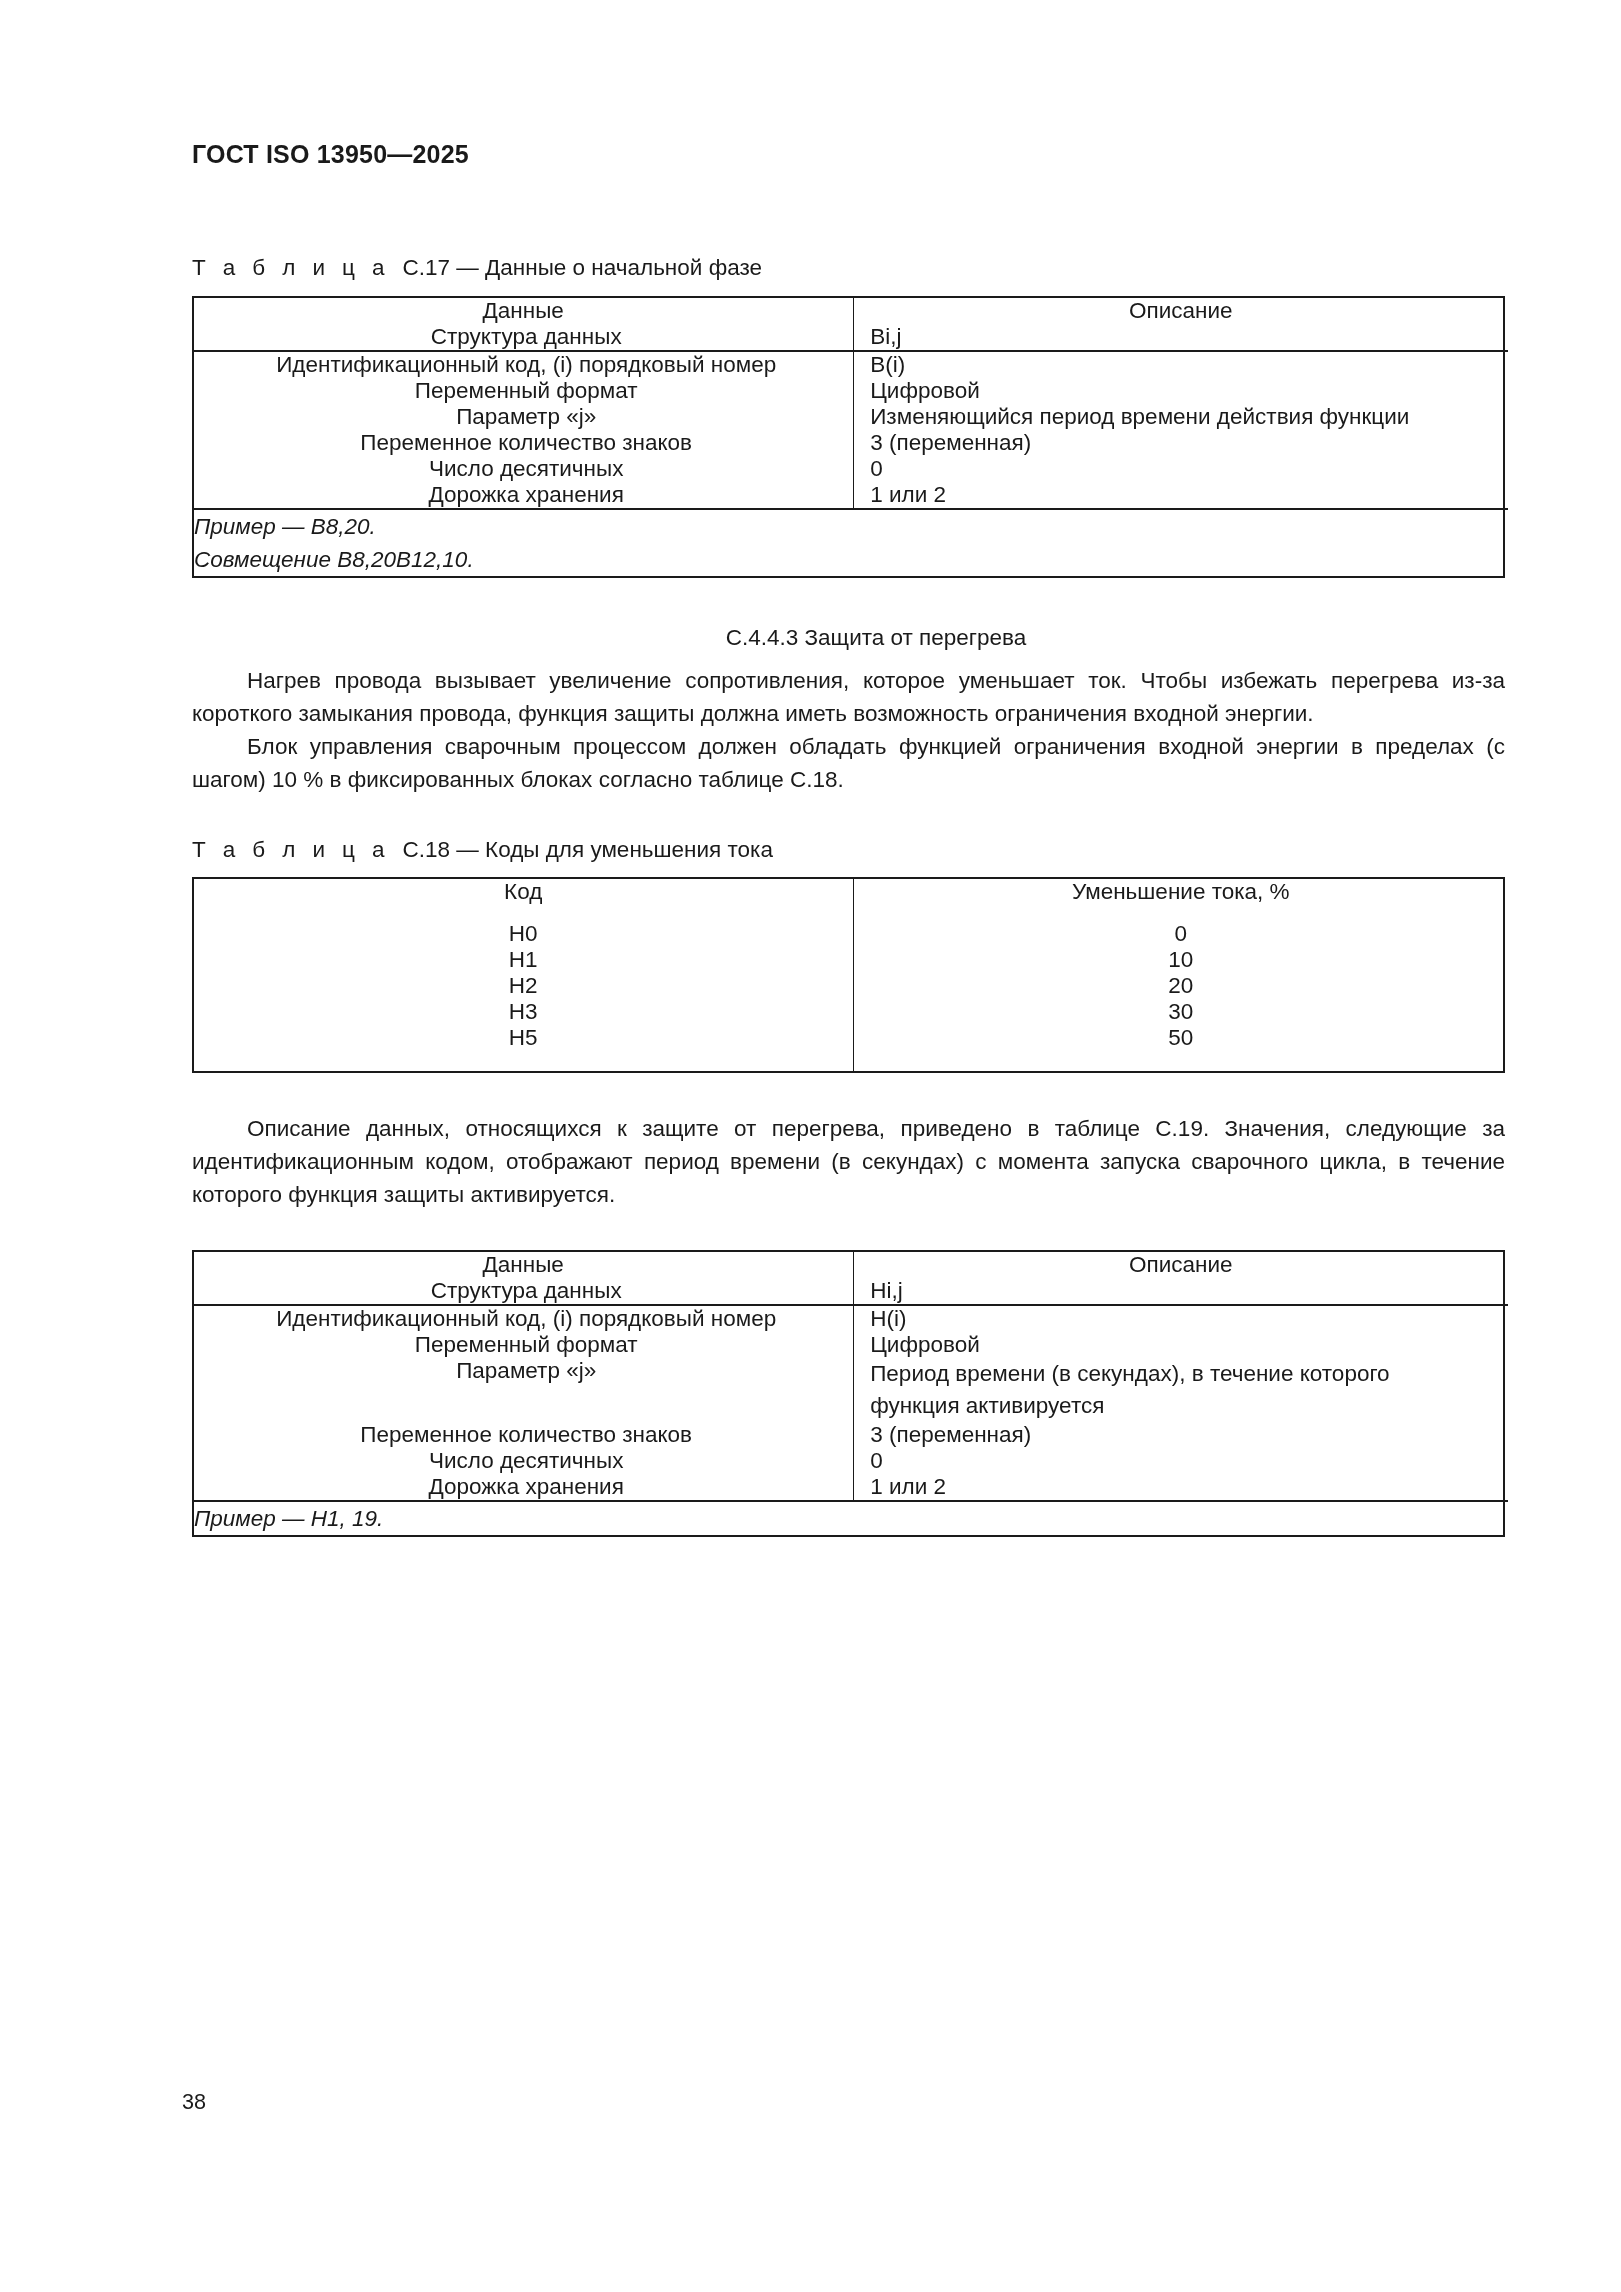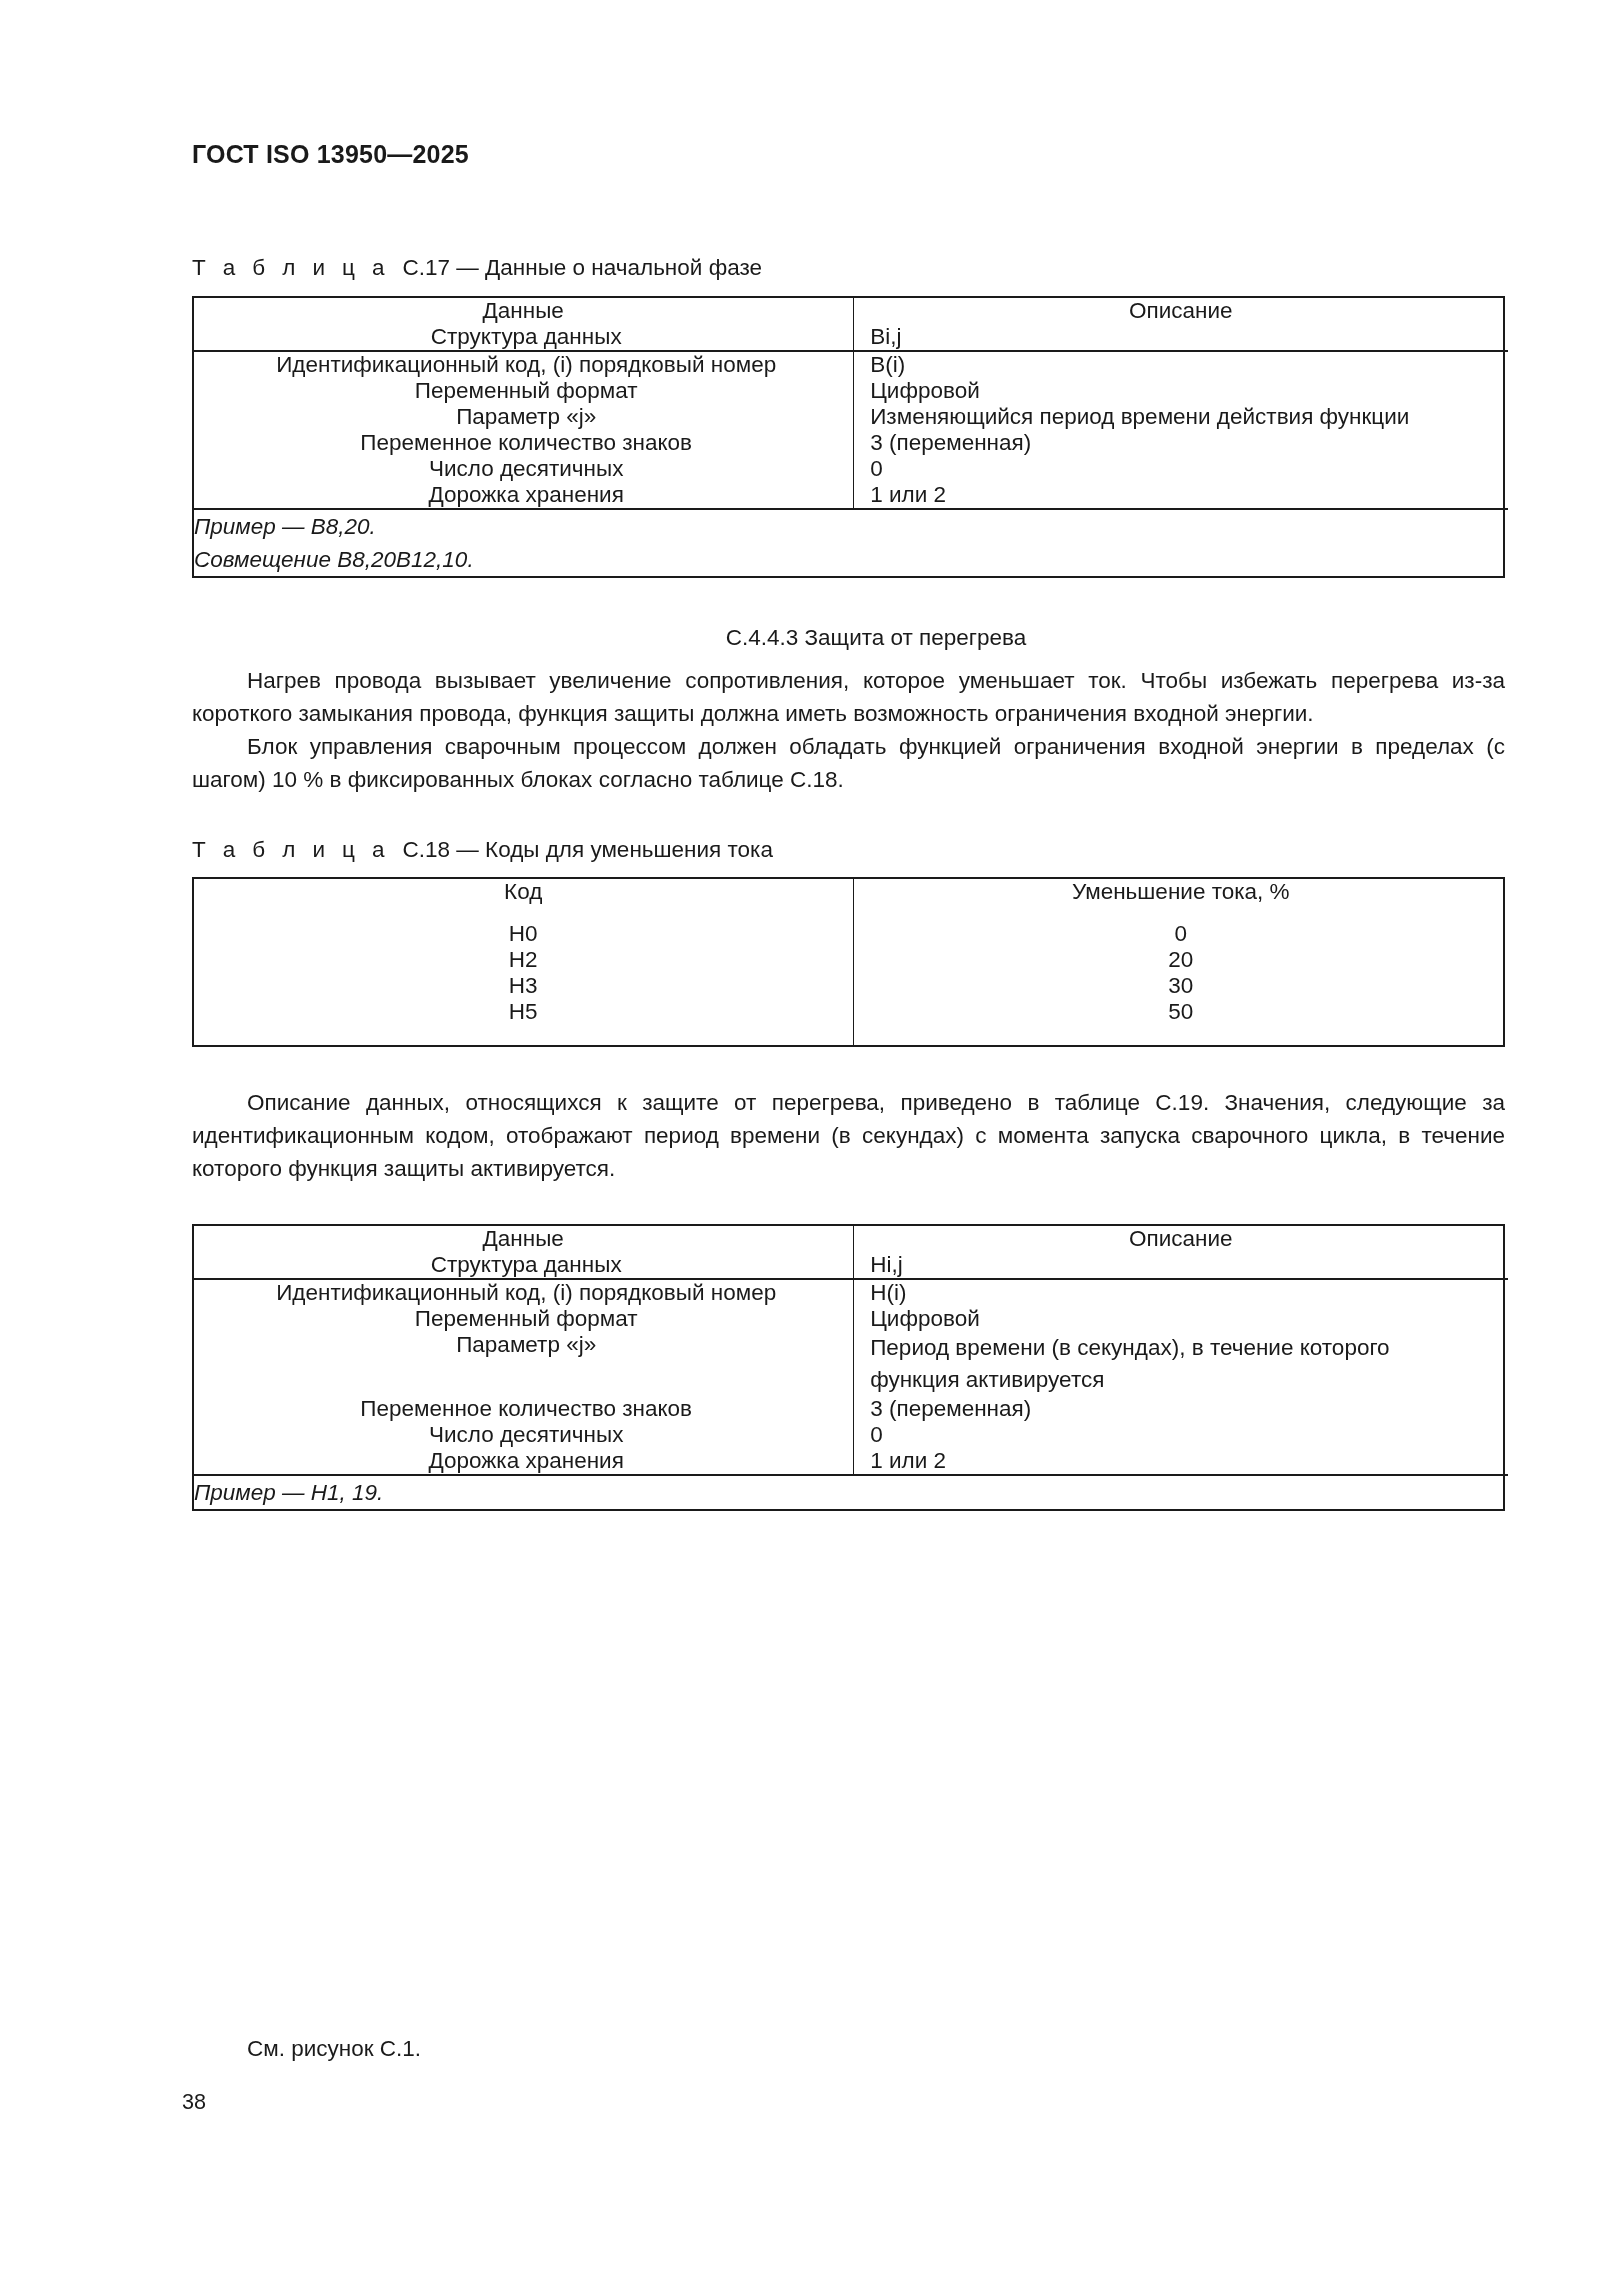--- a/index.html
+++ b/index.html
@@ -254,20 +254,24 @@
         <tbody>
           <tr class="ctbl-head">
             <td class="c1">Код</td>
             <td class="c2">Уменьшение тока, %</td>
           </tr>
           <tr class="ctbl-row first">
             <td class="c1">H0</td>
             <td class="c2">0</td>
           </tr>
           <tr class="ctbl-row">
+            <td class="c1">H1</td>
+            <td class="c2">10</td>
+          </tr>
+          <tr class="ctbl-row">
             <td class="c1">H2</td>
             <td class="c2">20</td>
           </tr>
           <tr class="ctbl-row">
             <td class="c1">H3</td>
             <td class="c2">30</td>
           </tr>
           <tr class="ctbl-row last">
             <td class="c1">H5</td>
             <td class="c2">50</td>
@@ -326,17 +330,16 @@
             <td colspan="2">
               <div>Пример — H1, 19.</div>
             </td>
           </tr>
         </tbody>
       </table>
     </div>
 
   </div>
 
-  <div class="see-figure">См. рисунок С.1.</div>
   <div class="page-number">38</div>
 
 </div>
 
 
 </body></html>

